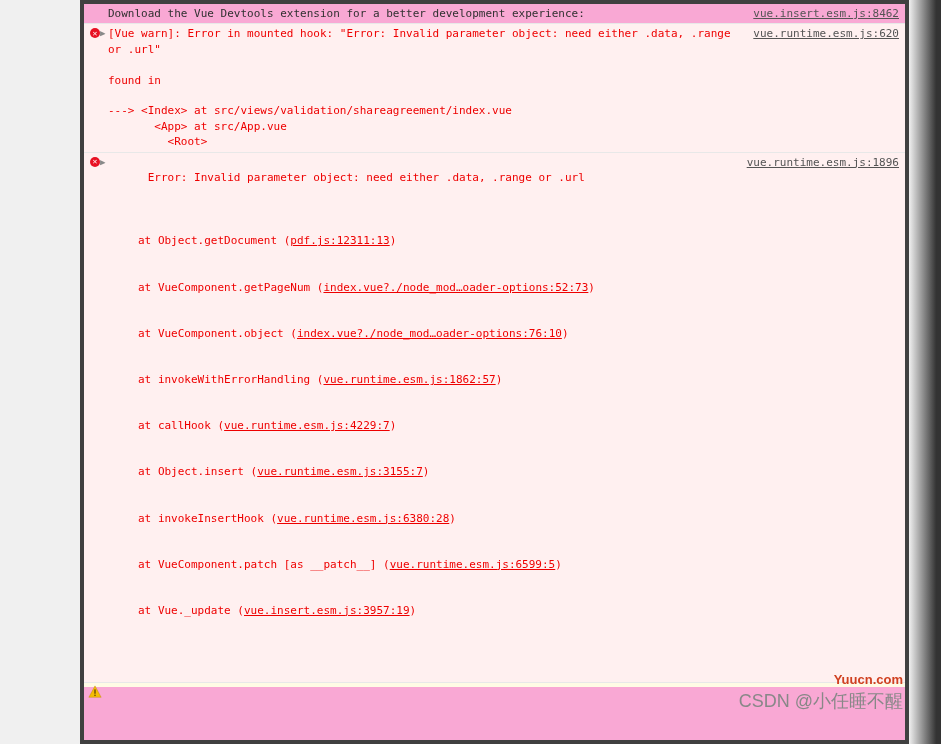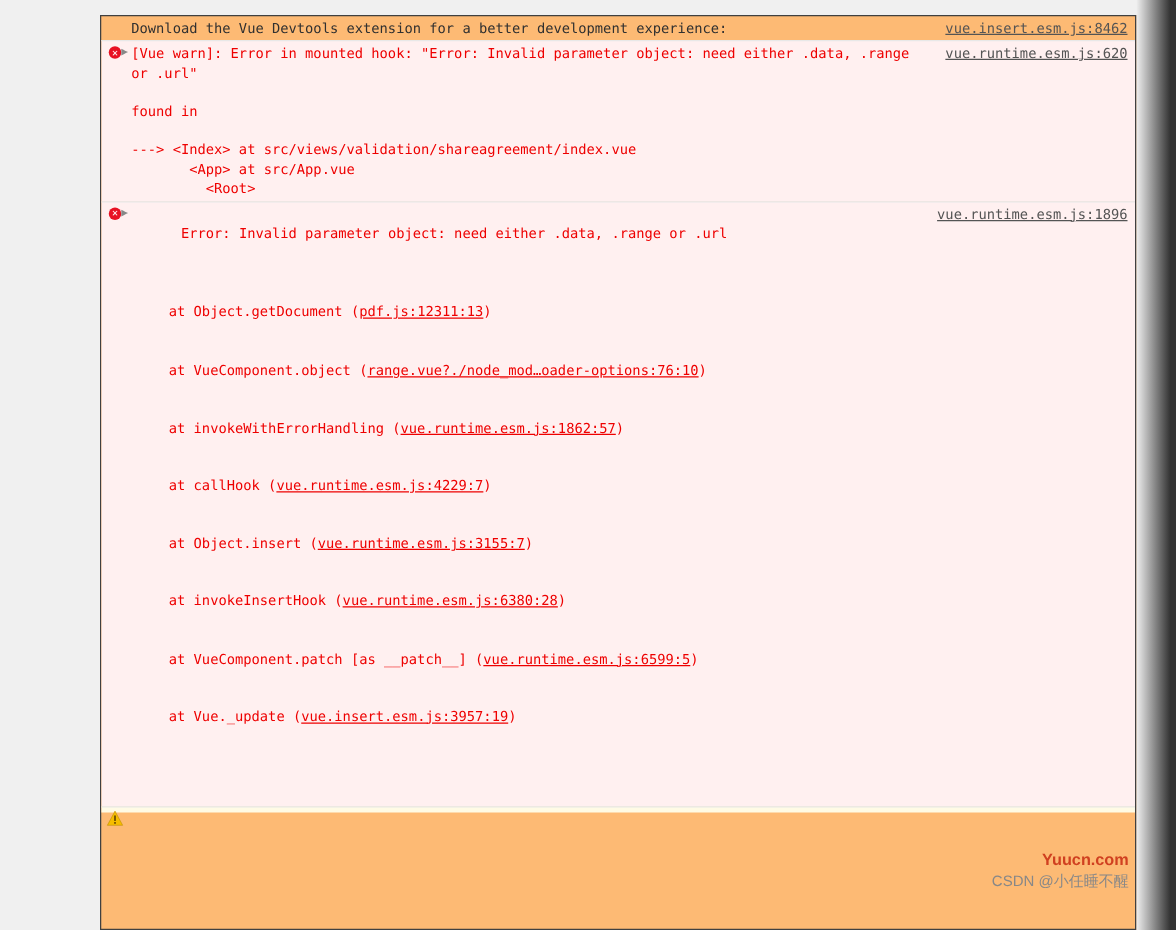--- a/index.html
+++ b/index.html
@@ -20,24 +20,23 @@
     background: #f0f0f0;
   }
   .gutter-right {
     position: absolute;
     right: 0; top: 0; bottom: 0; width: 32px;
     background: linear-gradient(to right, #f0f0f0 0%, #333 85%);
   }
   .console {
     position: absolute;
     left: 80px; right: 32px; top: 0; bottom: 0;
-    background: #fdba74;
-    border: 1px solid #404040;
+    background: #f9a8d4;
+    border: 4px solid #404040;
     overflow: hidden;
-    margin-top: 12px;
   }
   .entry {
     border-top: 1px solid #e8e8e8;
     padding: 2px 6px 2px 24px;
     position: relative;
     display: flex;
     align-items: flex-start;
   }
   .entry:first-child { border-top: none; }
   .entry .msg {
@@ -90,21 +89,21 @@
     position: absolute;
     right: 38px;
     bottom: 30px;
     color: rgba(200,100,40,0.55);
     font-family: sans-serif;
     font-size: 14px;
     text-align: right;
     pointer-events: none;
   }
   .watermark .line1 { color: #d04020; font-weight: bold; font-size: 13px; }
-  .watermark .line2 { color: #888; font-size: 12px; }
+  .watermark .line2 { color: #888; font-size: 18px; }
   .stack-block { padding-left: 30px; margin-top: 2px; }
   .stack-line { white-space: nowrap; }
 </style>
 </head>
 <body>
 
 <div class="gutter-left"></div>
 <div class="gutter-right"></div>
 
 <div class="console">
@@ -132,21 +131,22 @@
 
   <div class="entry error">
     <span class="icon">
         <span class="icon-err">✕</span>
       </span>
     <span class="expander">▶</span>
     <div class="msg">
       <span>Error: Invalid parameter object: need either .data, .range or .url</span>
       <div class="stack-block">
         <div class="stack-line"><span>at </span><span>Object.getDocument</span> (<a class="ulink">pdf.js:12311:13</a>)</div>
-        <div class="stack-line"><span>at </span><span>VueComponent.object</span> (<a class="ulink">range.vue?./node_mod…oader-options:76:10</a>)</div>
+        <div class="stack-line"><span>at </span><span>VueComponent.getPageNum</span> (<a class="ulink">index.vue?./node_mod…oader-options:52:73</a>)</div>
+        <div class="stack-line"><span>at </span><span>VueComponent.object</span> (<a class="ulink">index.vue?./node_mod…oader-options:76:10</a>)</div>
         <div class="stack-line"><span>at </span><span>invokeWithErrorHandling</span> (<a class="ulink">vue.runtime.esm.js:1862:57</a>)</div>
         <div class="stack-line"><span>at </span><span>callHook</span> (<a class="ulink">vue.runtime.esm.js:4229:7</a>)</div>
         <div class="stack-line"><span>at </span><span>Object.insert</span> (<a class="ulink">vue.runtime.esm.js:3155:7</a>)</div>
         <div class="stack-line"><span>at </span><span>invokeInsertHook</span> (<a class="ulink">vue.runtime.esm.js:6380:28</a>)</div>
         <div class="stack-line"><span>at </span><span>VueComponent.patch [as __patch__]</span> (<a class="ulink">vue.runtime.esm.js:6599:5</a>)</div>
         <div class="stack-line"><span>at </span><span>Vue._update</span> (<a class="ulink">vue.insert.esm.js:3957:19</a>)</div>
       </div>
     </div>
     <div class="src">vue.runtime.esm.js:1896</div>
   </div>

